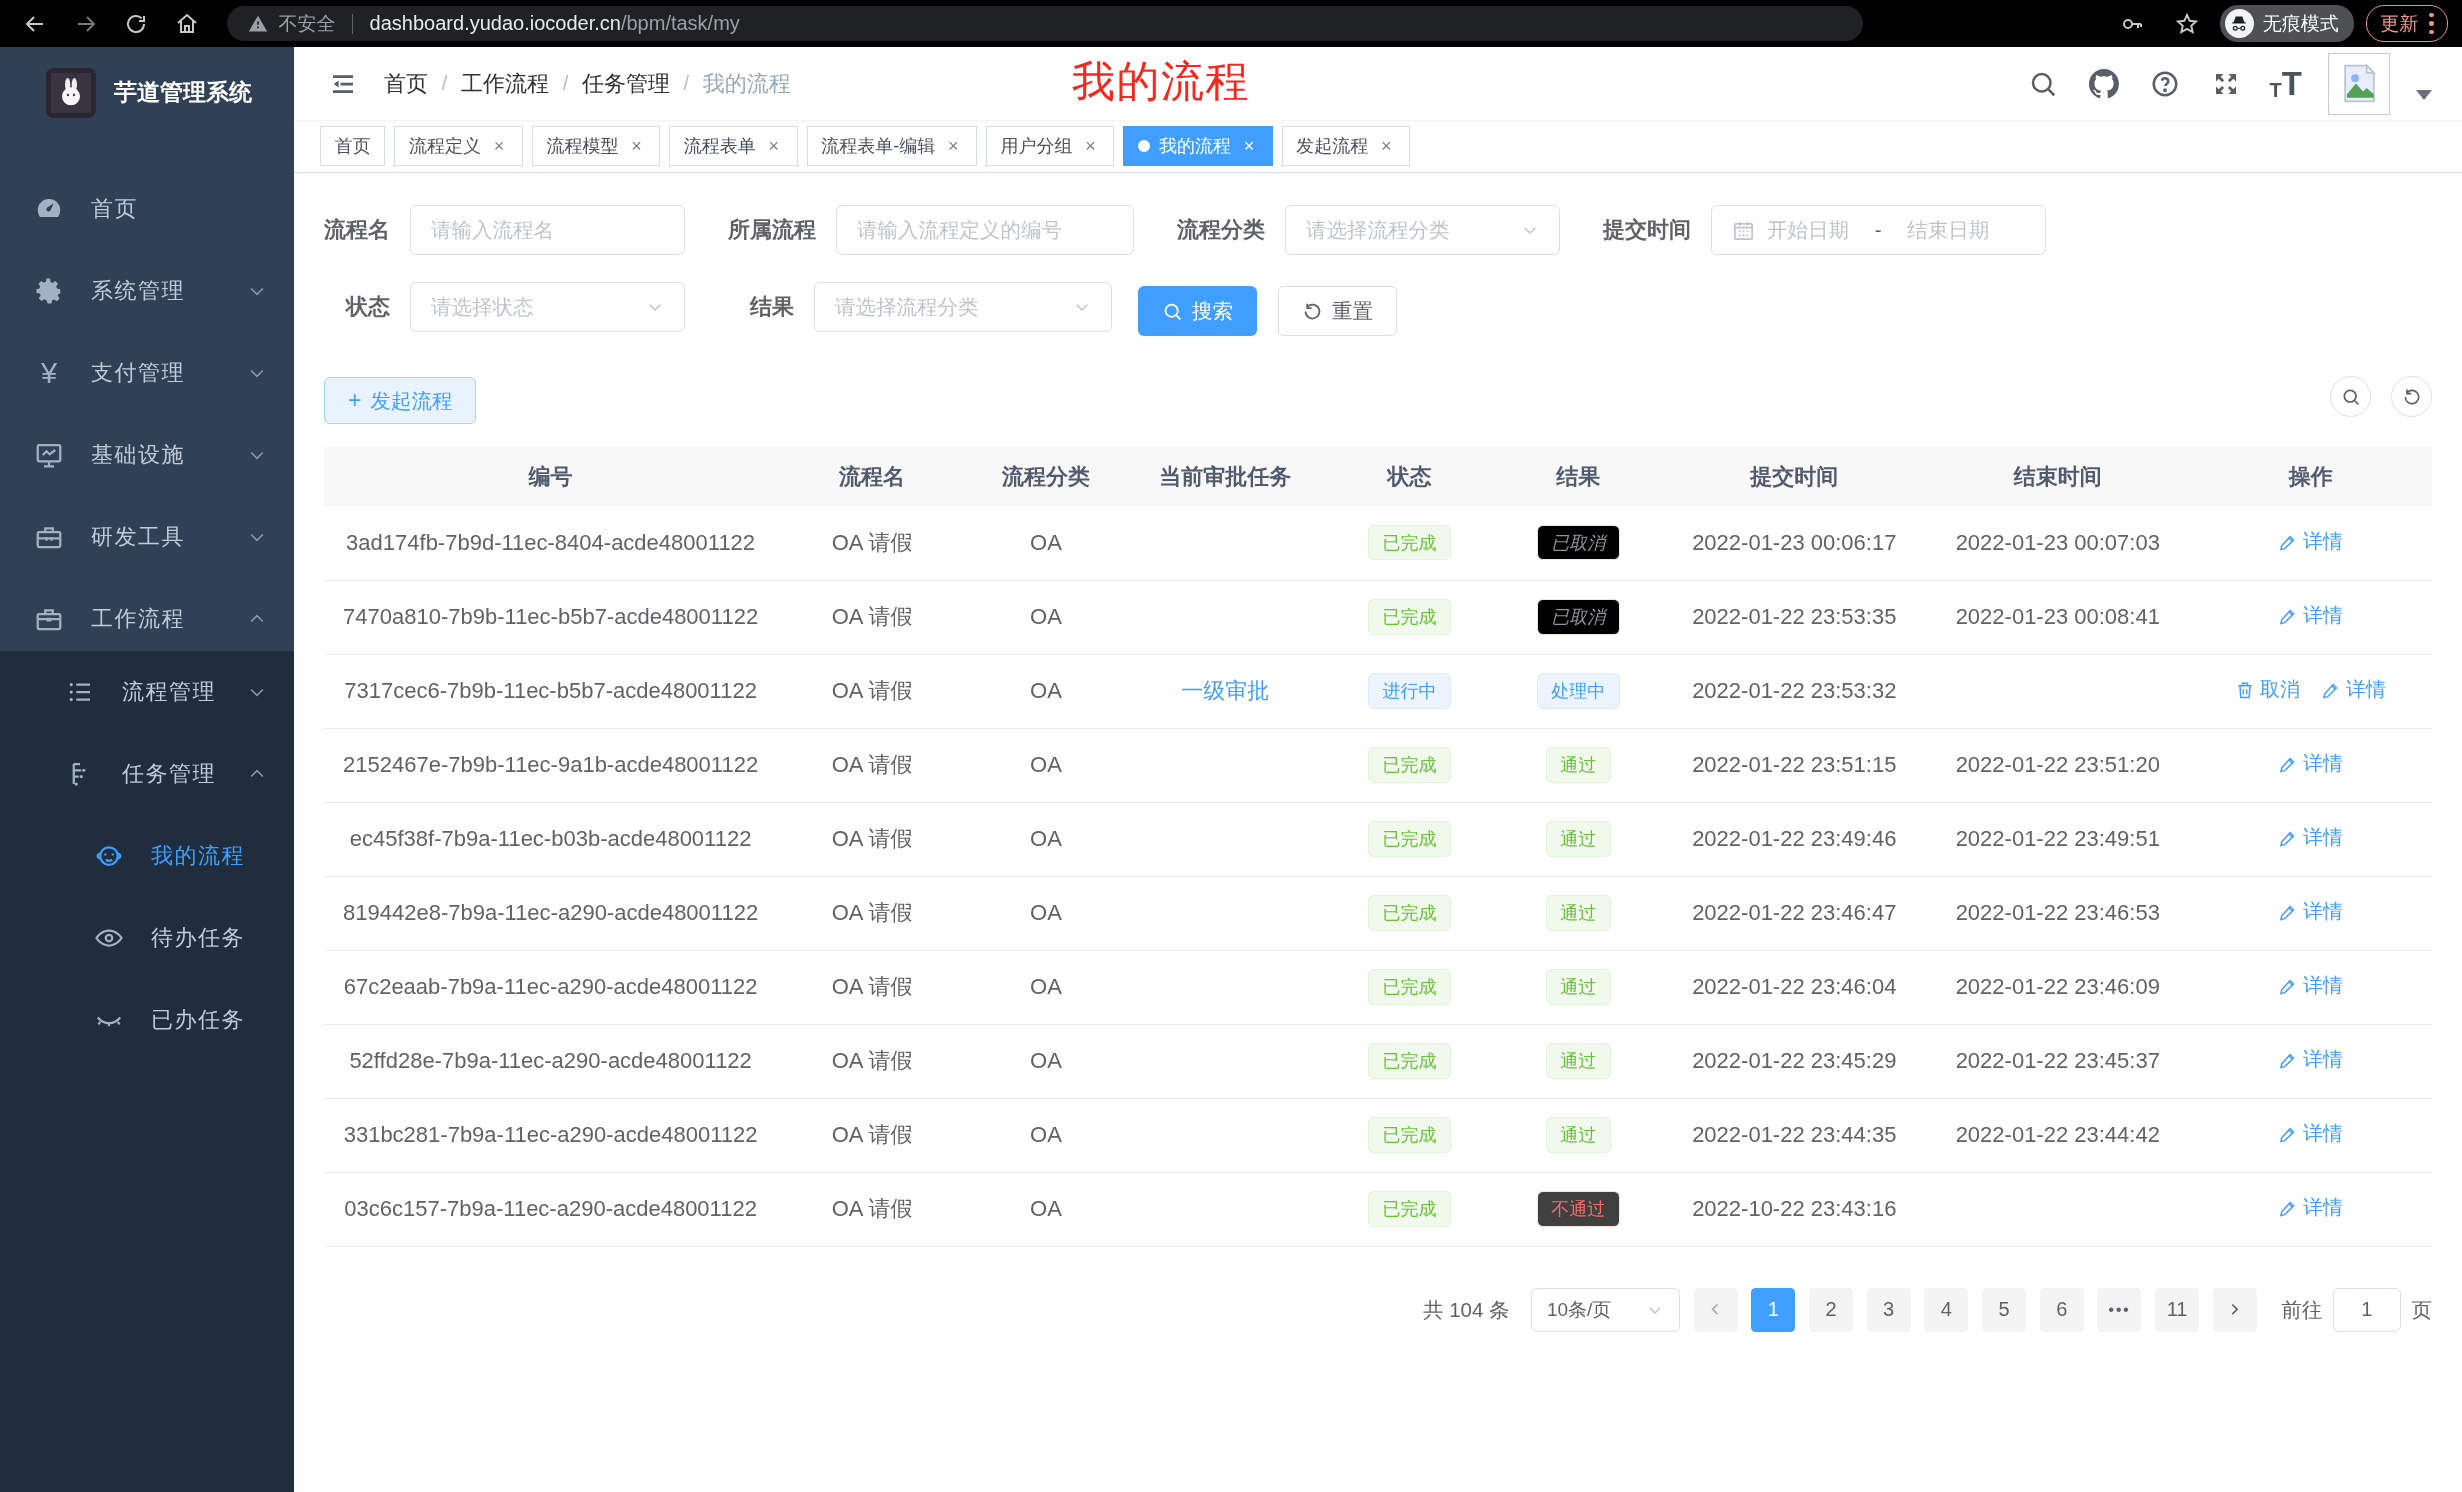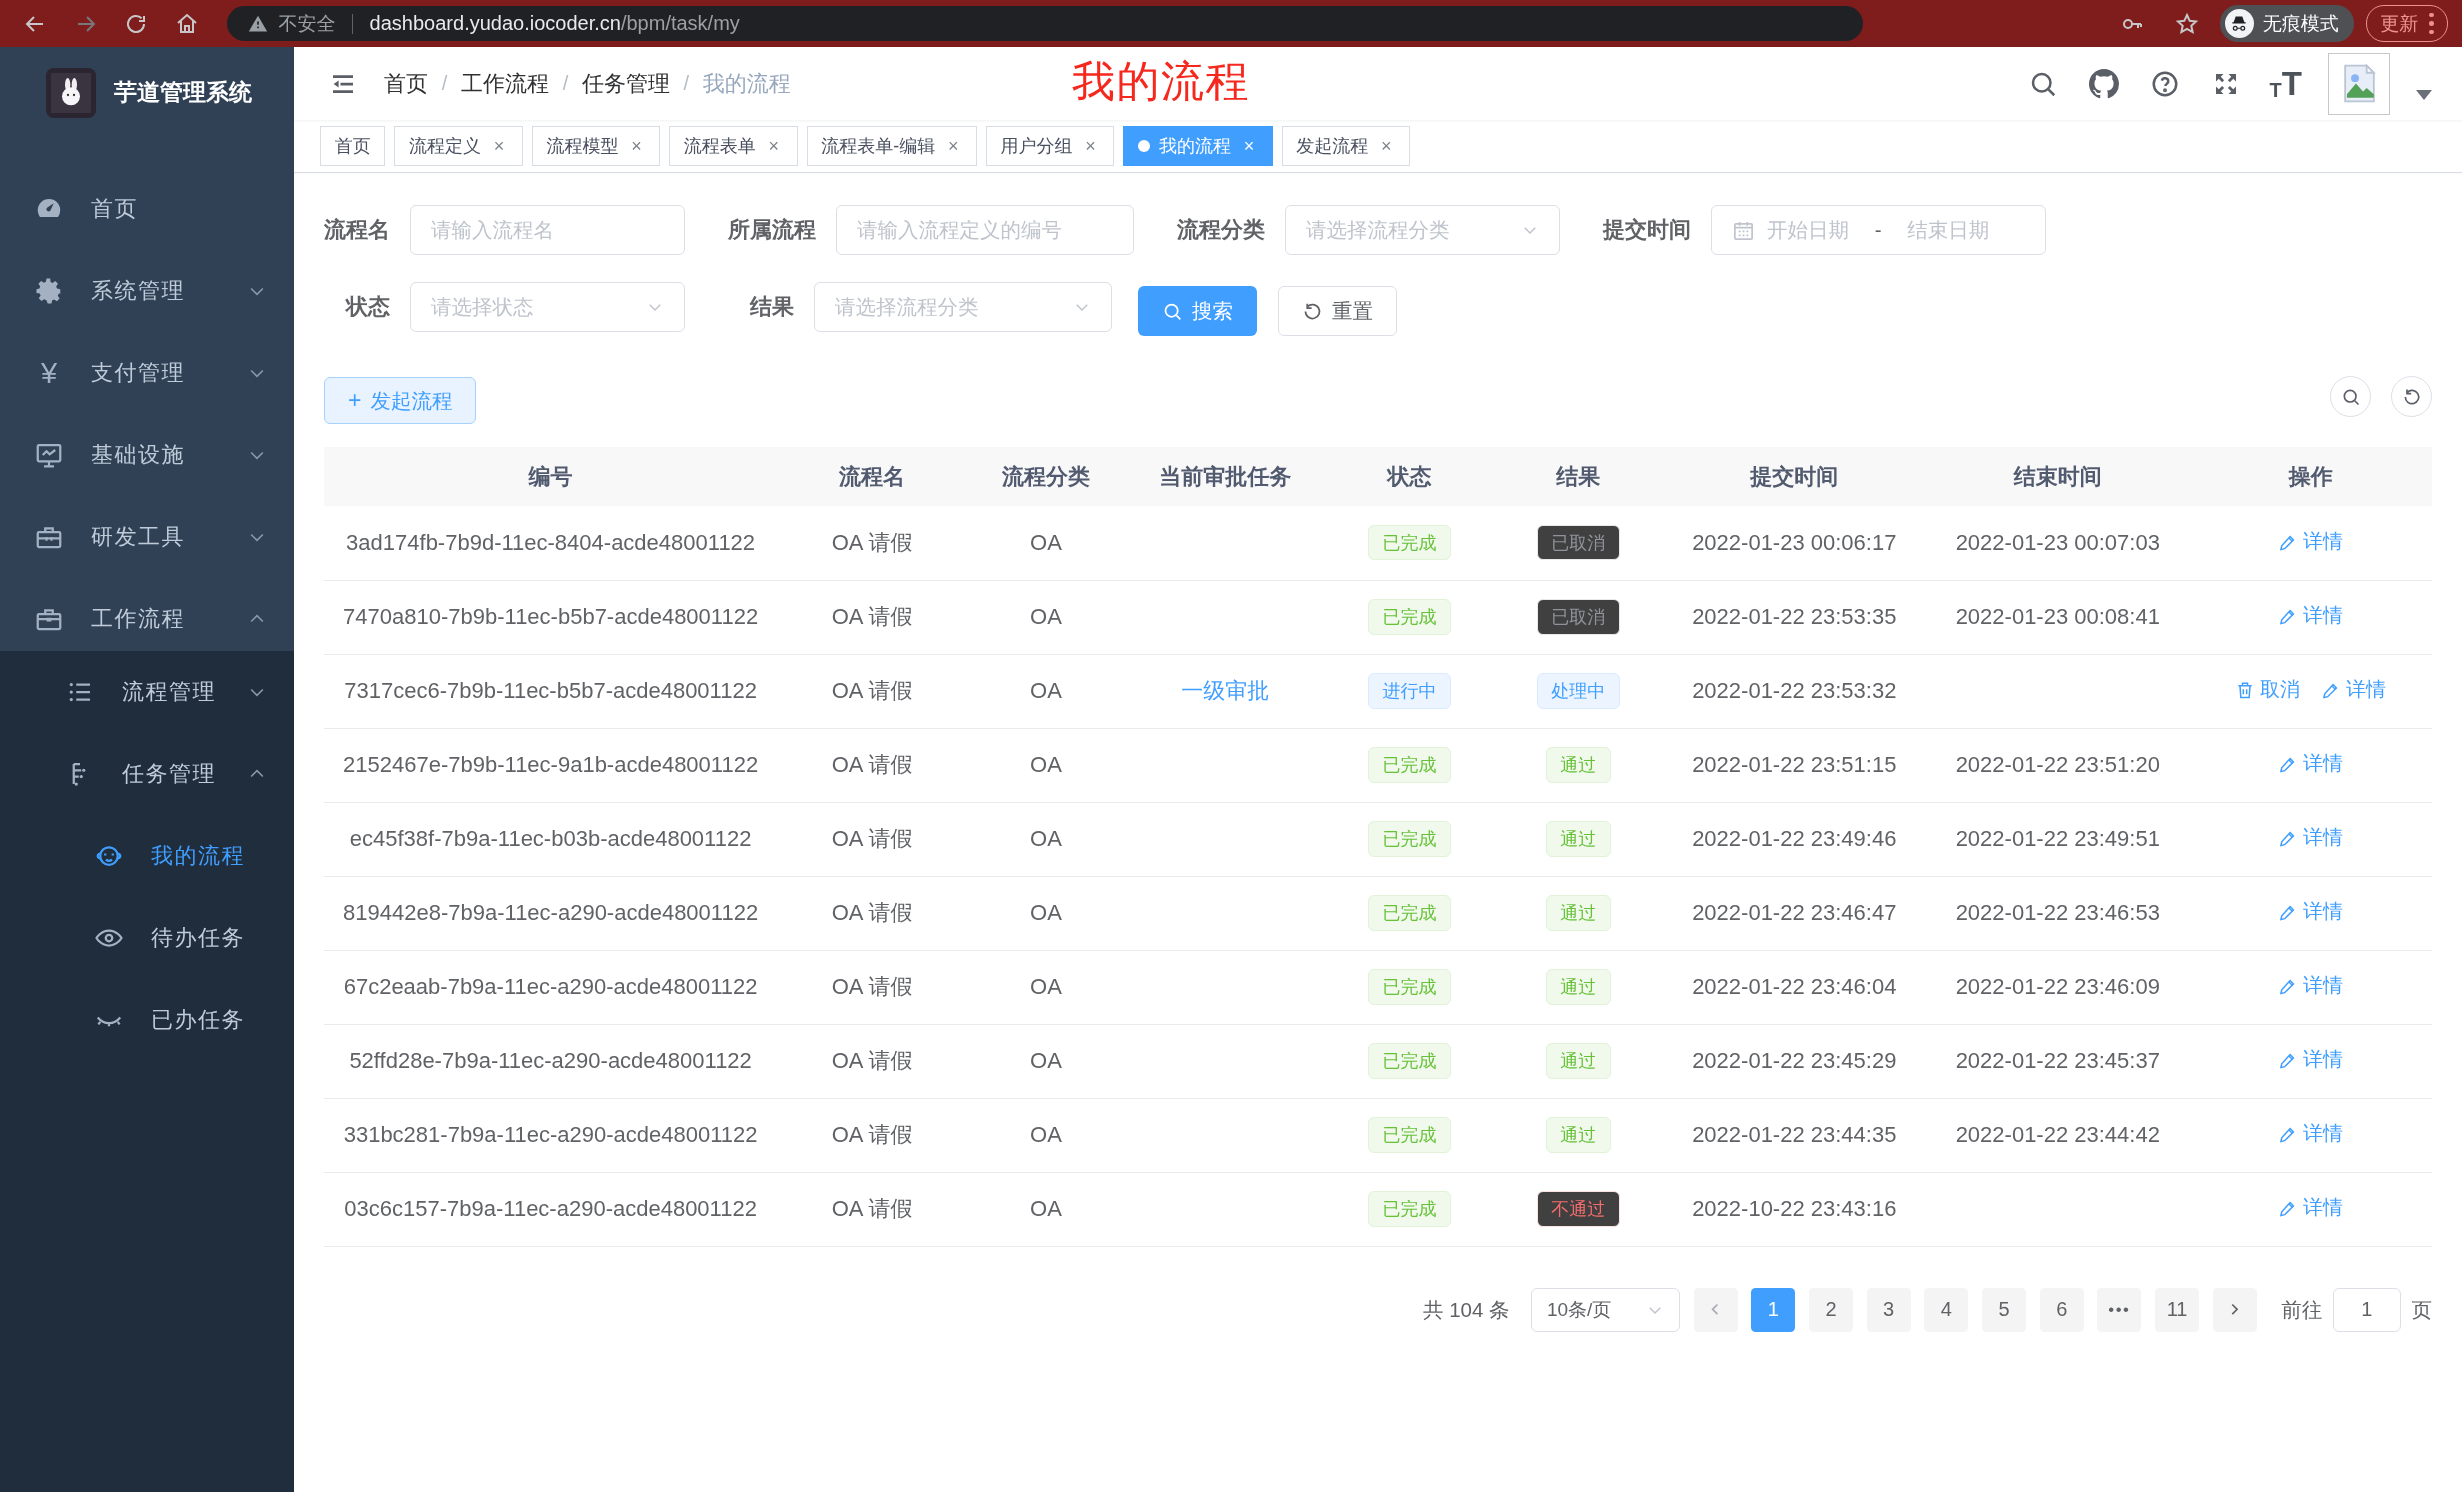--- a/index.html
+++ b/index.html
@@ -1,21 +1,21 @@
 <!DOCTYPE html>
 <html style="font-size:12px"><head>
 <meta charset="utf-8">
 <style>
   * { margin:0; padding:0; box-sizing:border-box; }
   html,body { width:2462px; height:1493px; overflow:hidden;
     font-family:"Liberation Sans","DejaVu Sans",sans-serif; background:#fff; }
   svg { display:block; }
 
   
-  .browser-bar { height:47px; background:#7f1d1d; display:flex; align-items:center; padding:0 13.7px; gap:7.6px; }
+  .browser-bar { height:47px; background:#000000; display:flex; align-items:center; padding:0 13.7px; gap:7.6px; }
   .b-icon { width:43px; height:37px; display:flex; align-items:center; justify-content:center; color:#c7c7c9; border-radius:18px; }
   .b-icon svg { width:24px; height:24px; }
   .b-icon.dim { color:#77787c; }
   .url-pill { flex:1; max-width:1636px; height:35px; background:#202124; border-radius:17.5px; margin-left:10.7px;
     display:flex; align-items:center; padding:0 21px; gap:10.7px; }
   .warn-ic { color:#9aa0a6; width:20px;height:20px; }
   .url-warn { color:#9aa0a6; font-size:19px; }
   .url-sep { width:0.8px; height:20px; background:#5f6368; margin:0 6px; }
   .url-host { color:#e8eaed; font-size:20px; }
   .url-path { color:#9aa0a6; font-size:20px; }
@@ -101,21 +101,21 @@
   .toolbar { display:flex; align-items:center; margin-top:33px; margin-bottom:23px; }
   .tool-right { margin-left:auto; display:flex; gap:20px; }
   .circle-btn { width:41px; height:41px; border-radius:50%; border:1.5px solid #dcdfe6; color:#5a5e66; display:flex; align-items:center; justify-content:center; }
   .circle-btn svg { width:20px; height:20px; }
 
   table { width:100%; border-collapse:collapse; table-layout:fixed; }
   thead th { background:#f8f8f9; height:59px; font-size:22px; color:#515a6e; font-weight:bold; text-align:center; }
   tbody td { height:74px; border-bottom:1.5px solid #e8eaec; font-size:22px; color:#606266; text-align:center; vertical-align:middle; }
   .badge { display:inline-block; font-size:18px; padding:7.6px 13.7px; border-radius:6px; line-height:1; border:0.8px solid transparent; }
   .badge.success { color:#67c23a; background:#f0f9eb; border-color:#e1f3d8; }
-  .badge.info    { color:#909399; background:#404040; border-color:#e9e9eb; }
+  .badge.info    { color:#909399; background:#000000; border-color:#e9e9eb;font-style:italic; }
   .badge.primary { color:#409eff; background:#ecf5ff; border-color:#d9ecff; }
   .badge.danger  { color:#f56c6c; background:#404040; border-color:#fde2e2; }
   .task-link { color:#409eff; }
   .link { color:#409eff; font-size:20px; display:inline-flex; align-items:center; gap:4.6px; margin:0 10.7px; cursor:pointer; }
   .link svg { width:20px; height:20px; }
 
   .pagination { display:flex; align-items:center; justify-content:flex-end; margin-top:41px; gap:13.7px; font-size:20.5px; color:#606266; }
   .pg-total { margin-right:7.6px; }
   .pg-size { width:149px; height:44px; border:1.5px solid #dcdfe6; border-radius:6px; display:flex; align-items:center; padding:0 15px; color:#606266; }
   .pg-size .ph { color:#606266; font-size:19px; }

